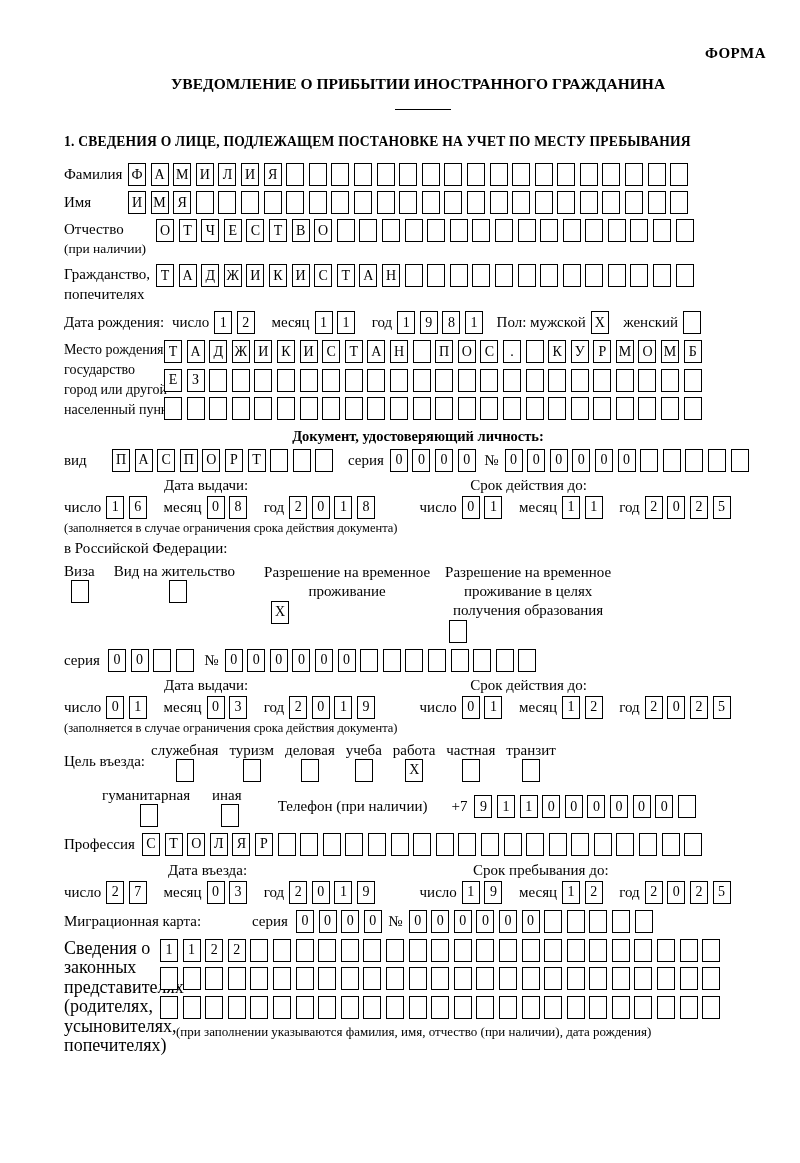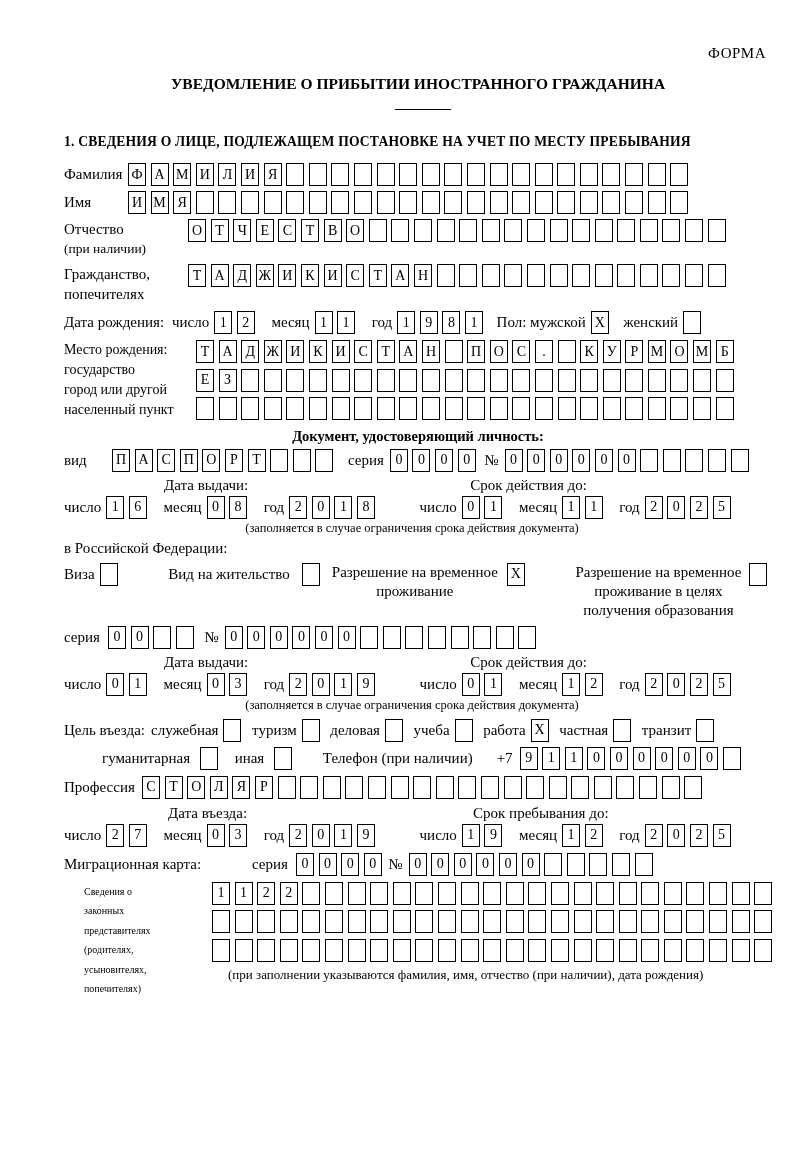--- a/index.html
+++ b/index.html
@@ -4,47 +4,47 @@
 <style>
   html,body{margin:0;padding:0;background:#fff;}
   .page{
     width:800px;height:1163px;box-sizing:border-box;
     padding:32px 28px 8px 64px;background:#fff;color:#000;
     font-family:"Liberation Serif",serif;font-size:15px;overflow:hidden;
   }
   
   .appendix{width:172px;margin-left:auto;margin-right:2px;font-size:13px;line-height:16.5px;}
   .appendix .gap{height:5px;}
-  .forma{text-align:right;font-weight:normal;margin:13px 6px 0 0;font-size:15px;letter-spacing:.5px;}
+  .forma{text-align:right;font-weight:bold;margin:13px 6px 0 0;font-size:15px;letter-spacing:.5px;}
   .title{text-align:center;font-weight:bold;font-size:15.5px;line-height:21px;margin-top:11px;}
   .blankline{display:inline-block;width:56px;border-bottom:1.6px solid #000;margin-left:10px;}
   .sec{font-weight:bold;font-size:13.6px;margin-top:19px;letter-spacing:.2px;}
   
   .row{display:flex;align-items:center;margin-top:5px;}
-  .row.top{align-items:flex-start;gap:32px;}
+  .row.top{align-items:flex-start;}
   .boxes{display:inline-flex;flex:none;}
   .cell{
     flex:none;display:inline-flex;align-items:center;justify-content:center;
     width:16px;height:21px;border:1.6px solid #000;margin-right:4.6px;
     font-size:14px;line-height:1;background:#fff;
   }
   .flabel{flex:none;}
   .flabel2{flex:none;line-height:20px;}
   .flabel2 div{white-space:nowrap;}
   .dlbl{flex:none;margin:0 5px 0 12px;}
   .dlbl.first{margin-left:0;}
   .glabel{flex:none;margin:0 6px 0 10px;}
   .dgroup{display:flex;align-items:center;}
   .dtitles span{display:inline-block;}
-  .note{text-align:center;font-size:12.5px;margin:2px 12px 0 0;line-height:15px;}
+  .note{text-align:left;font-size:12.5px;margin:2px 12px 0 0;line-height:15px;}
   .optlabel{flex:none;margin-right:5px;}
-  .optpair{display:flex;align-items:center;}
+  .optpair{display:flex;align-items:center;flex-direction:column;}
   .centerlbl{flex:none;text-align:center;line-height:19px;}
   .stack .boxes{display:flex;margin-bottom:5.5px;}
-  .reps-label{line-height:19.5px;font-size:10px;margin-left:20px;}
+  .reps-label{line-height:19.5px;font-size:18px;}
   .reps-note{font-size:13px;margin:2px 0 0 16px;}
 </style>
 </head>
 <body>
 
 <div class="page">
 
 
   <div class="forma">ФОРМА</div>
 

